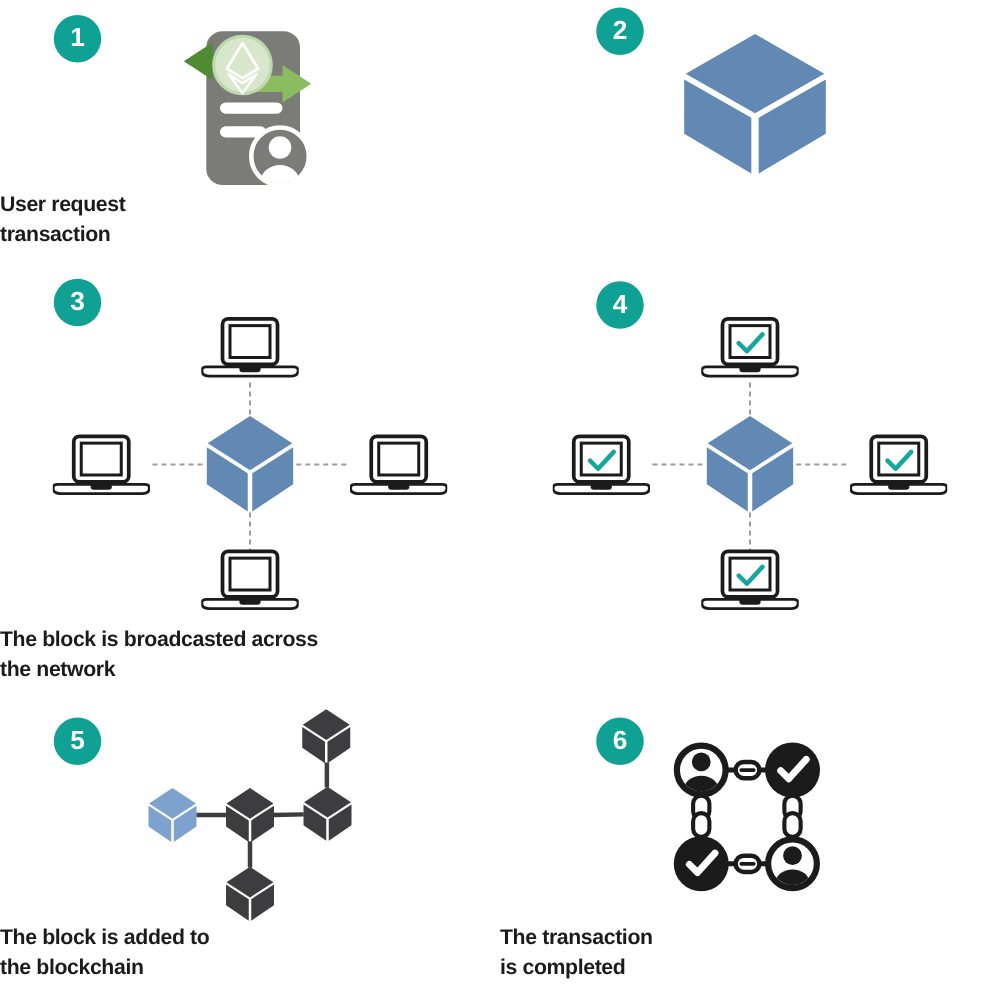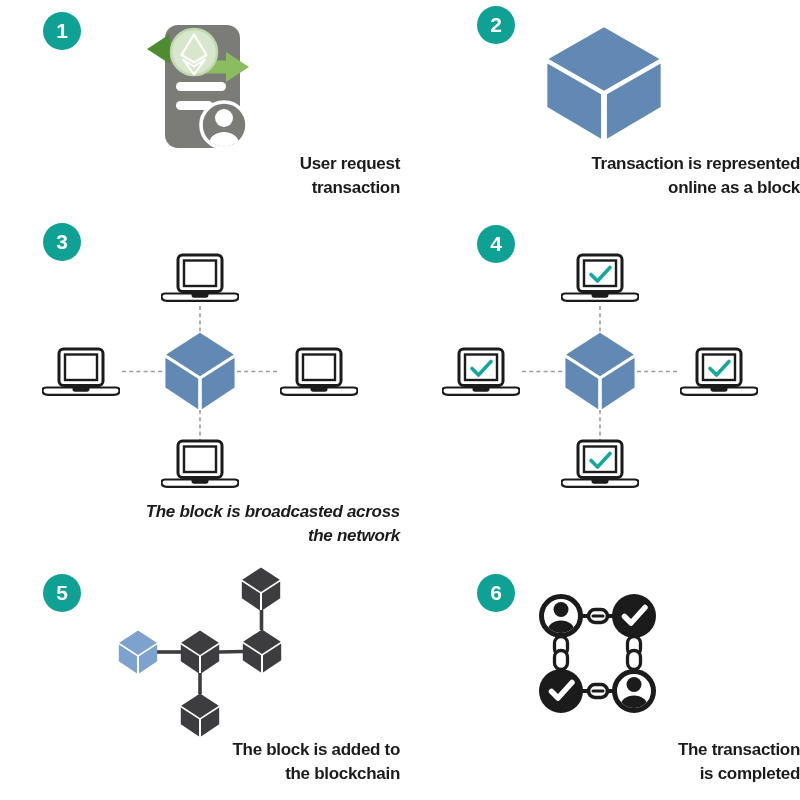--- a/index.html
+++ b/index.html
@@ -22,26 +22,26 @@
     font-size:21px;font-weight:bold;
   }
   .step-1 .badge{left:43px;top:12px;}
   .step-2 .badge{left:77px;top:6px;}
   .step-3 .badge{left:43px;top:13px;}
   .step-4 .badge{left:77px;top:15px;}
   .step-5 .badge{left:43px;top:34px;}
   .step-6 .badge{left:77px;top:34px;}
 
   .caption{
-    position:absolute;left:0;right:0;text-align:right;
+    position:absolute;left:0;right:0;text-align:left;
     font-size:17px;font-weight:bold;letter-spacing:-0.3px;line-height:24px;
     color:var(--ink,#1B1B1B);white-space:pre-line;
   }
   .step-1 .caption,.step-2 .caption{top:152px;}
-  .step-3 .caption,.step-4 .caption{top:290px;font-style:italic;}
+  .step-3 .caption,.step-4 .caption{top:290px;}
   .step-5 .caption,.step-6 .caption{top:198px;}
 
   .fig{position:absolute;display:block;}
   .fig-request{left:145px;top:22px;width:106px;height:130px;}
   .fig-cube{left:145px;top:26px;width:118px;height:114px;}
   .fig-network{left:42px;top:43px;width:316px;height:236px;}
   .fig-chain-blocks{left:115px;top:26px;width:170px;height:175px;}
   .fig-complete{left:136px;top:50px;width:124px;height:128px;}
 </style>
 </head>
@@ -95,22 +95,20 @@
 transaction</div>
 </div>
 
 <div class="step step-2">
   <div class="badge">
     <span>2</span>
   </div>
   <svg class="fig fig-cube" viewBox="0 0 100 97" preserveAspectRatio="none">
     <use href="#cube" width="100" height="97" style="color:var(--blue,#6189B3)"></use>
   </svg>
-  <div class="caption">Transaction is represented
-online as a block</div>
 </div>
 
 <div class="step step-3">
   <div class="badge">
     <span>3</span>
   </div>
   <svg class="fig fig-network" viewBox="0 0 316 236">
     <g stroke="var(--dash,#9B9B9B)" stroke-width="1.6" stroke-dasharray="4 3.2">
       <line x1="158" y1="53" x2="158" y2="80"></line>
       <line x1="158" y1="157" x2="158" y2="206"></line>

